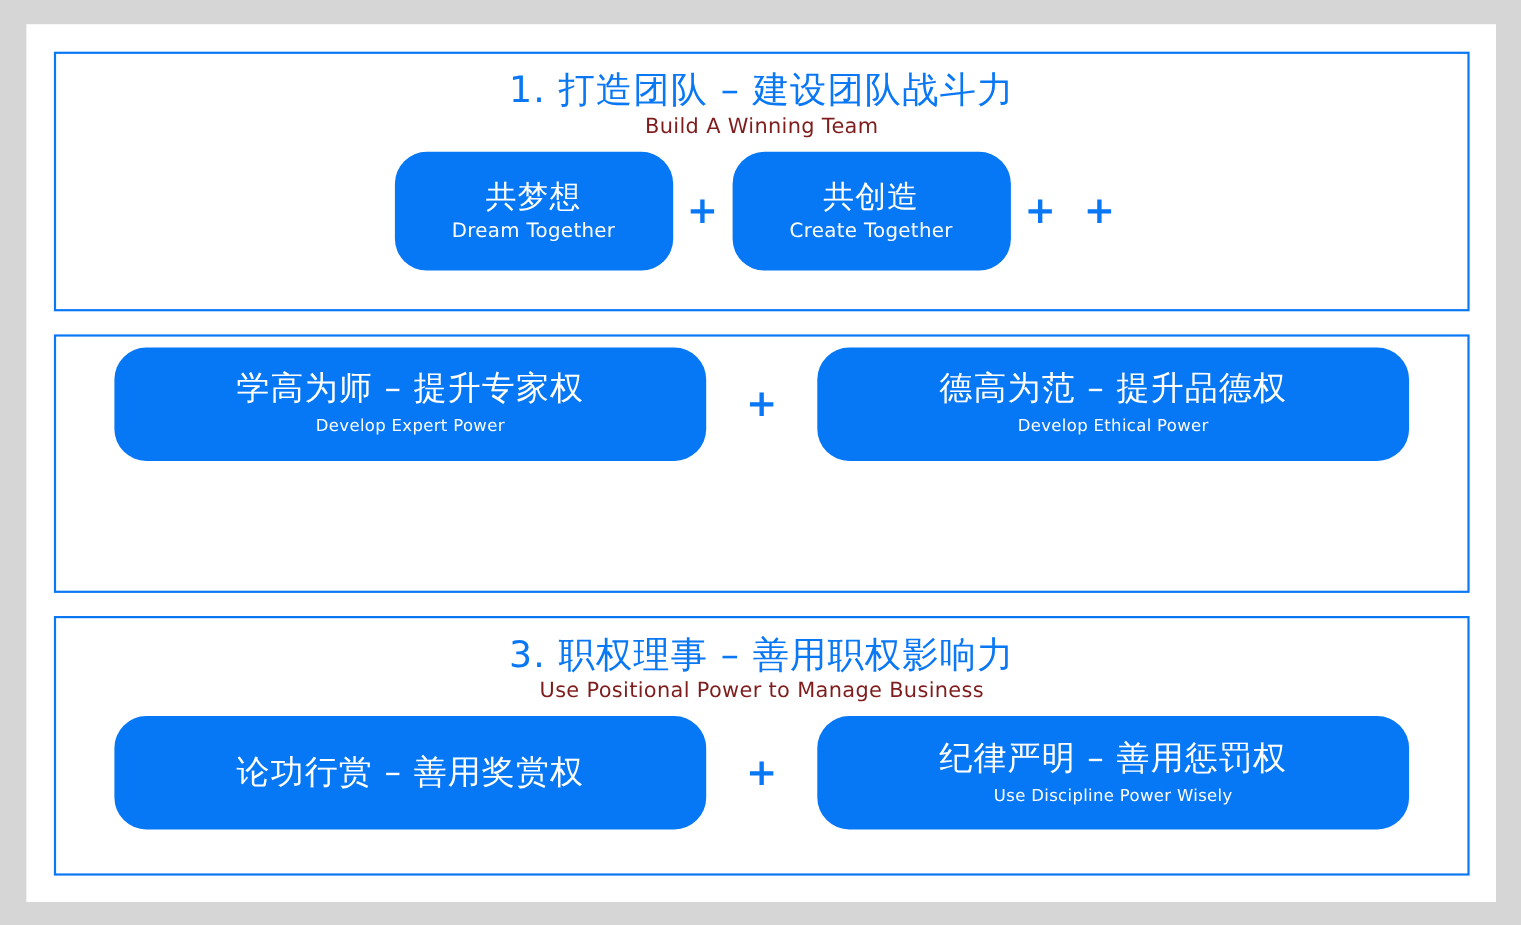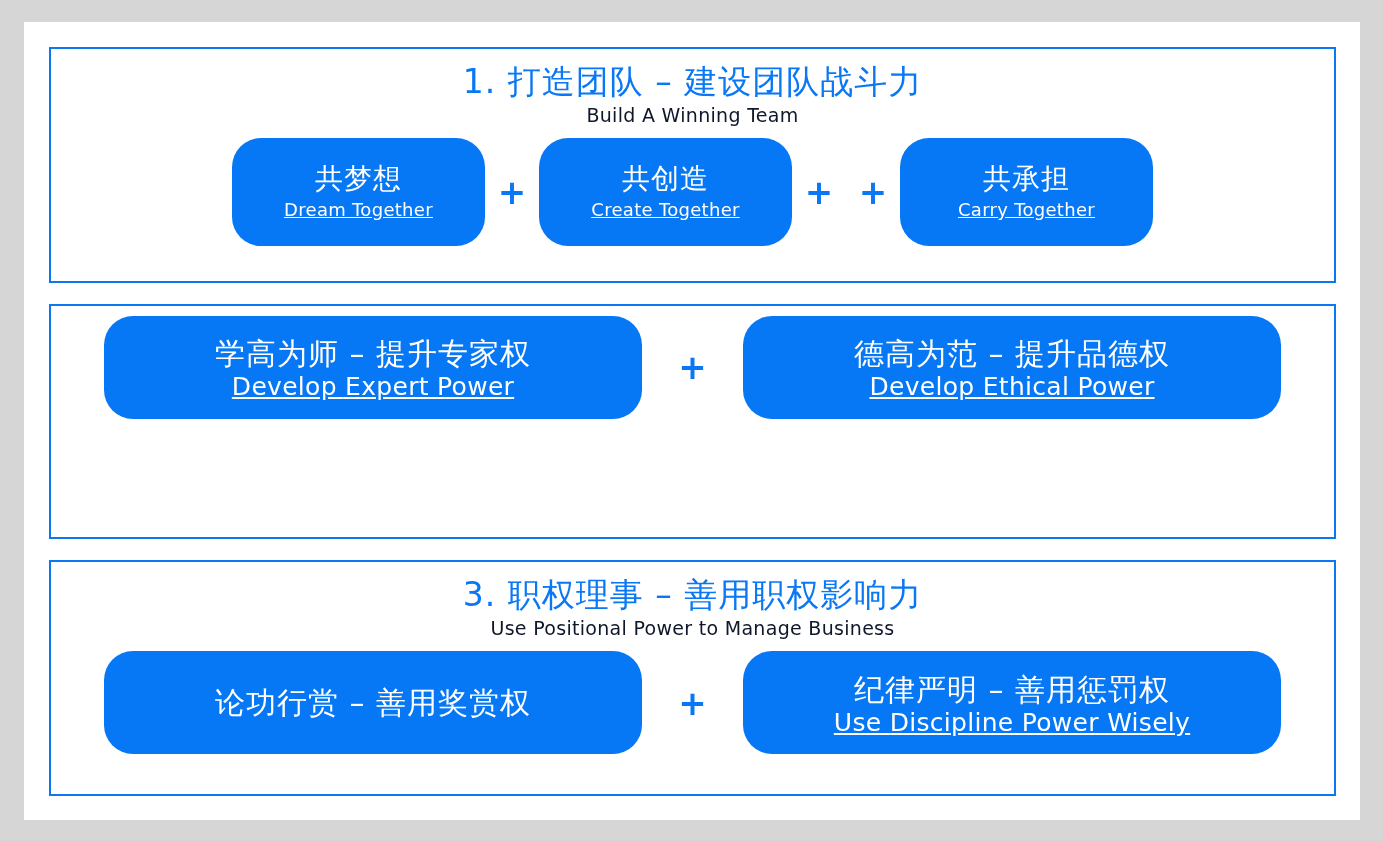--- a/index.html
+++ b/index.html
@@ -52,21 +52,21 @@
   }
   .section-title-cn {
     color: #0a78f5;
     font-size: 33px;
     line-height: 40px;
     letter-spacing: 1px;
     white-space: nowrap;
     font-weight: 400;
   }
   .section-title-en {
-    color: #0f172a;
+    color: #7f1d1d;
     font-size: 19px;
     line-height: 26px;
     letter-spacing: 0.3px;
     white-space: nowrap;
     font-weight: 400;
   }
 
   .boxes-row {
     display: flex;
     align-items: center;
@@ -89,21 +89,20 @@
     font-size: 28px;
     line-height: 36px;
     white-space: nowrap;
     letter-spacing: 1px;
   }
   .concept-box .en {
     font-size: 18px;
     line-height: 26px;
     white-space: nowrap;
     letter-spacing: 0.3px;
-    text-decoration: underline;
   }
 
   
   .row-a .concept-box {
     width: 253px;
     height: 108px;
   }
   .row-a .plus {
     width: 54px;
   }
@@ -111,21 +110,21 @@
   
   .row-b .concept-box {
     width: 538px;
     height: 103px;
   }
   .row-b .concept-box .cn {
     font-size: 30px;
     line-height: 40px;
   }
   .row-b .concept-box .en {
-    font-size: 25px;
+    font-size: 15px;
     line-height: 26px;
   }
   .row-b .plus {
     width: 101px;
   }
 
   .plus {
     color: #0a78f5;
     font-size: 34px;
     line-height: 34px;
@@ -153,24 +152,20 @@
           <span class="cn">共梦想</span>
           <span class="en">Dream Together</span>
         </div>
         <div class="plus">+</div>
         <div class="concept-box">
           <span class="cn">共创造</span>
           <span class="en">Create Together</span>
         </div>
         <div class="plus">+</div>
         <div class="plus">+</div>
-        <div class="concept-box">
-          <span class="cn">共承担</span>
-          <span class="en">Carry Together</span>
-        </div>
       </div>
     </div>
 
     <div class="section-panel s2">
       <div class="boxes-row row-b">
         <div class="concept-box">
           <span class="cn">学高为师 – 提升专家权</span>
           <span class="en">Develop Expert Power</span>
         </div>
         <div class="plus">+</div>

